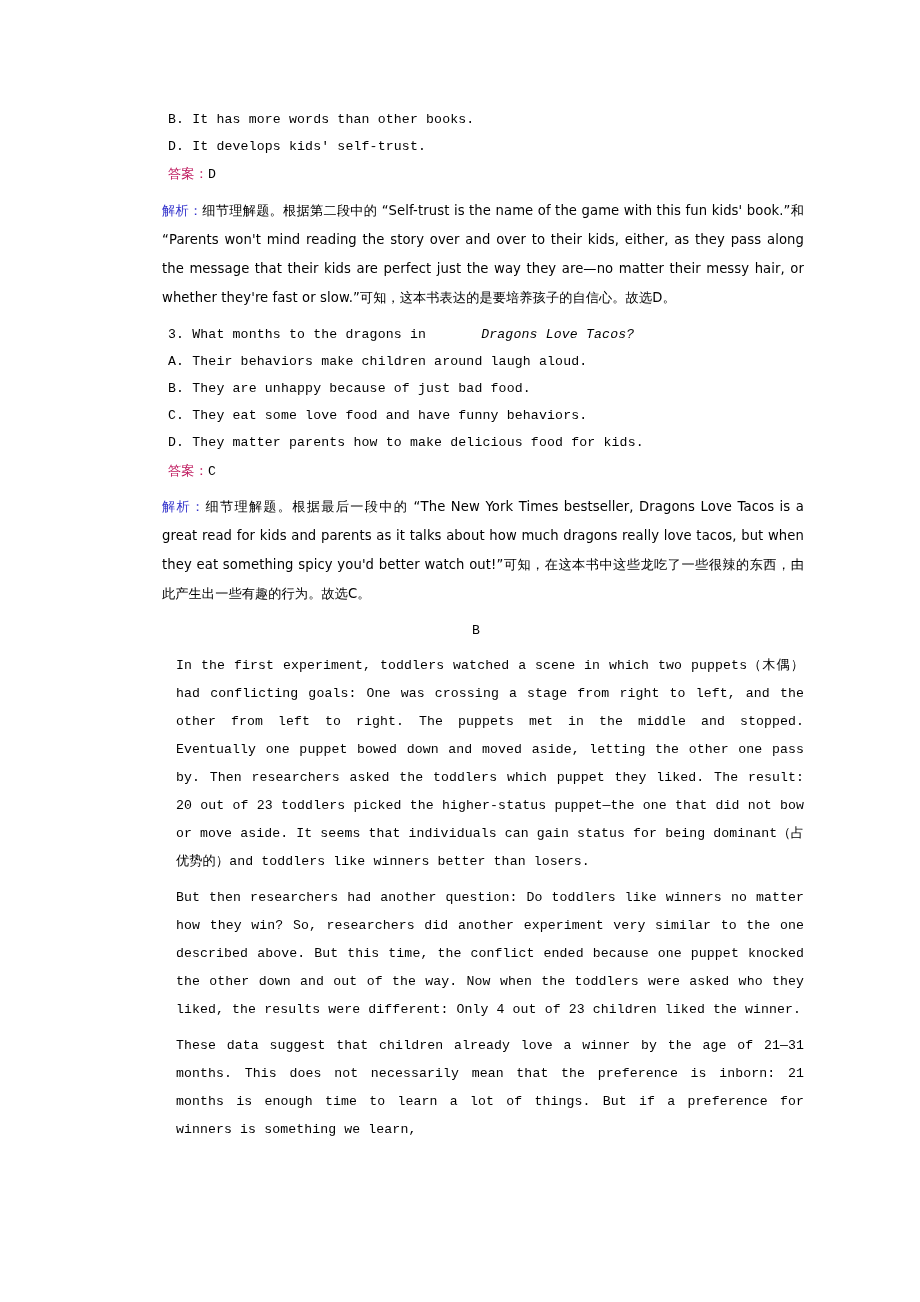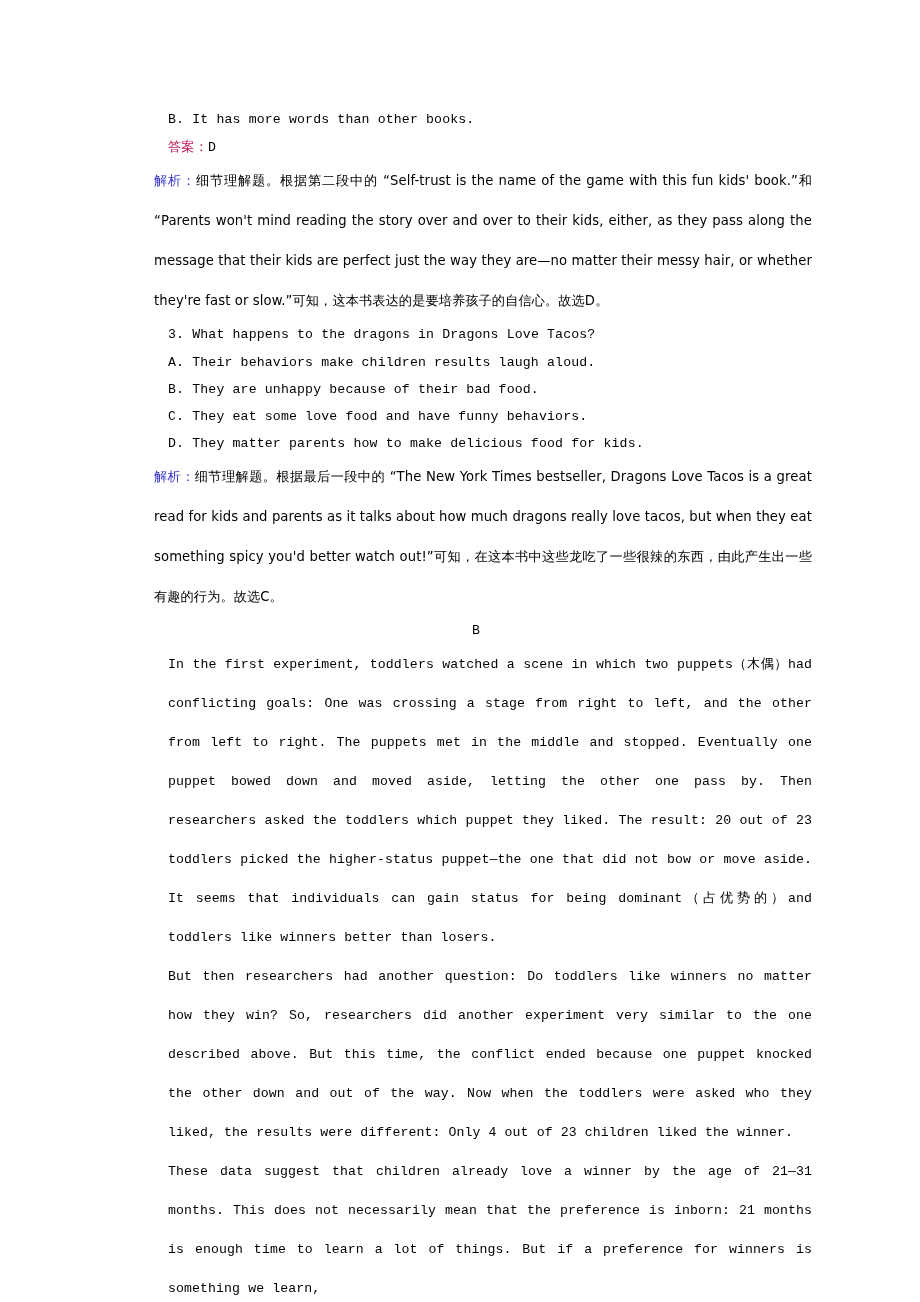--- a/index.html
+++ b/index.html
@@ -48,58 +48,62 @@
   }
   .label-analysis {
     color: #3333cc;
   }
   .cn {
     font-family: "DejaVu Sans", "Liberation Sans", sans-serif;
     font-size: 13.2px;
   }
   .para {
     font-size: 13.2px;
-    line-height: 39px;
+    line-height: 28px;
     letter-spacing: 0.1px;
     text-align: justify;
-    margin: 0;
+    margin: 8px;
   }
   .it {
+    font-style: italic;
+    margin-left: 47px;
   }
   .q-line {
     padding-left: 28px;
   }
   .opt-line {
     padding-left: 28px;
   }
   .sect-b {
     text-align: center;
     font-size: 13.2px;
     line-height: 27.2px;
   }
 </style>
 </head>
 <body>
 
 <div class="page">
   <div class="content">
 
     <div class="line opt-line">B. It has more words than other books.</div>
+    <div class="line opt-line">D. It develops kids' self-trust.</div>
 
     <div class="line opt-line"><span class="label-answer cn">答案</span><span class="cn label-answer">：</span><span>D</span></div>
 
     <div class="para indent2"><span class="label-analysis cn">解析</span><span class="label-analysis cn">：</span><span class="cn">细节理解题。根据第二段中的 “Self-trust is the name of the game with this fun kids' book.”和 “Parents won't mind reading the story over and over to their kids, either, as they pass along the message that their kids are perfect just the way they are—no matter their messy hair, or whether they're fast or slow.”可知，这本书表达的是要培养孩子的自信心。故选D。</span></div>
 
-    <div class="line q-line"><span>3.</span> <span>What happens to the dragons in </span><span class="it">Dragons Love Tacos?</span></div>
+    <div class="line q-line"><span>3.</span> <span>What months to the dragons in </span><span class="it">Dragons Love Tacos?</span></div>
 
-    <div class="line opt-line">A. Their behaviors make children results laugh aloud.</div>
-    <div class="line opt-line">B. They are unhappy because of their bad food.</div>
+    <div class="line opt-line">A. Their behaviors make children around laugh aloud.</div>
+    <div class="line opt-line">B. They are unhappy because of just bad food.</div>
     <div class="line opt-line">C. They eat some love food and have funny behaviors.</div>
     <div class="line opt-line">D. They matter parents how to make delicious food for kids.</div>
 
+    <div class="line opt-line"><span class="label-answer cn">答案</span><span class="cn label-answer">：</span><span>C</span></div>
 
     <div class="para indent2"><span class="label-analysis cn">解析</span><span class="label-analysis cn">：</span><span class="cn">细节理解题。根据最后一段中的 “The New York Times bestseller, Dragons Love Tacos is a great read for kids and parents as it talks about how much dragons really love tacos, but when they eat something spicy you'd better watch out!”可知，在这本书中这些龙吃了一些很辣的东西，由此产生出一些有趣的行为。故选C。</span></div>
 
     <div class="sect-b">B</div>
 
     <div class="para indent">In the first experiment, toddlers watched a scene in which two puppets（木偶）had conflicting goals: One was crossing a stage from right to left, and the other from left to right. The puppets met in the middle and stopped. Eventually one puppet bowed down and moved aside, letting the other one pass by. Then researchers asked the toddlers which puppet they liked. The result: 20 out of 23 toddlers picked the higher-status puppet—the one that did not bow or move aside. It seems that individuals can gain status for being dominant（占优势的）and toddlers like winners better than losers.</div>
     <div class="para indent">But then researchers had another question: Do toddlers like winners no matter how they win? So, researchers did another experiment very similar to the one described above. But this time, the conflict ended because one puppet knocked the other down and out of the way. Now when the toddlers were asked who they liked, the results were different: Only 4 out of 23 children liked the winner.</div>
     <div class="para indent">These data suggest that children already love a winner by the age of 21—31 months. This does not necessarily mean that the preference is inborn: 21 months is enough time to learn a lot of things. But if a preference for winners is something we learn,</div>
 
   </div>

